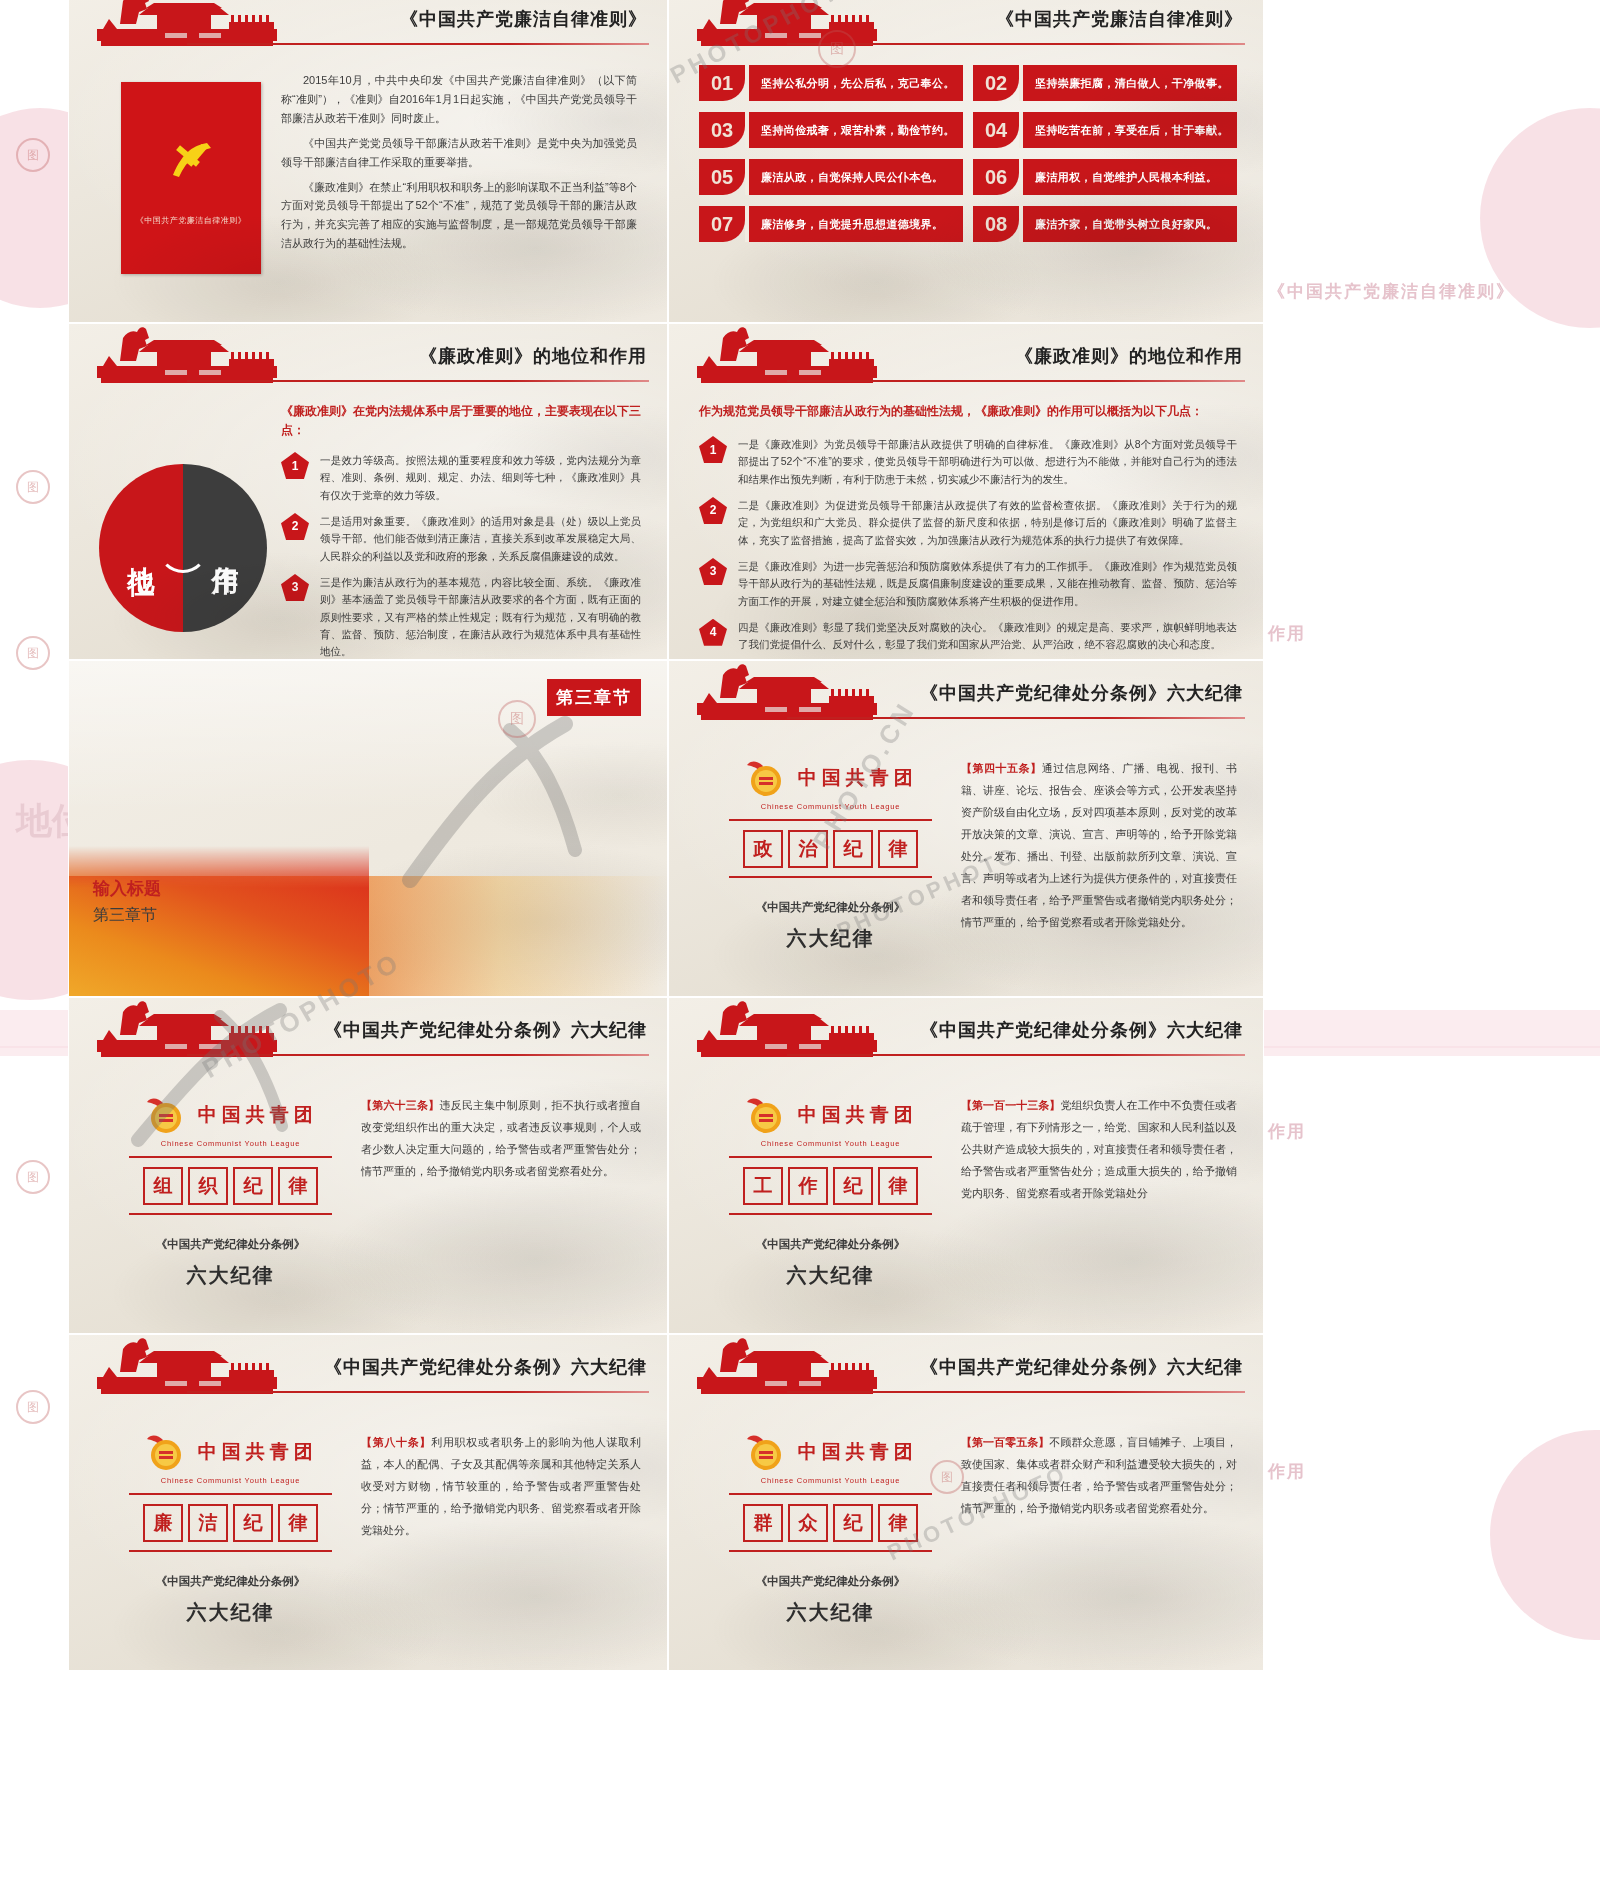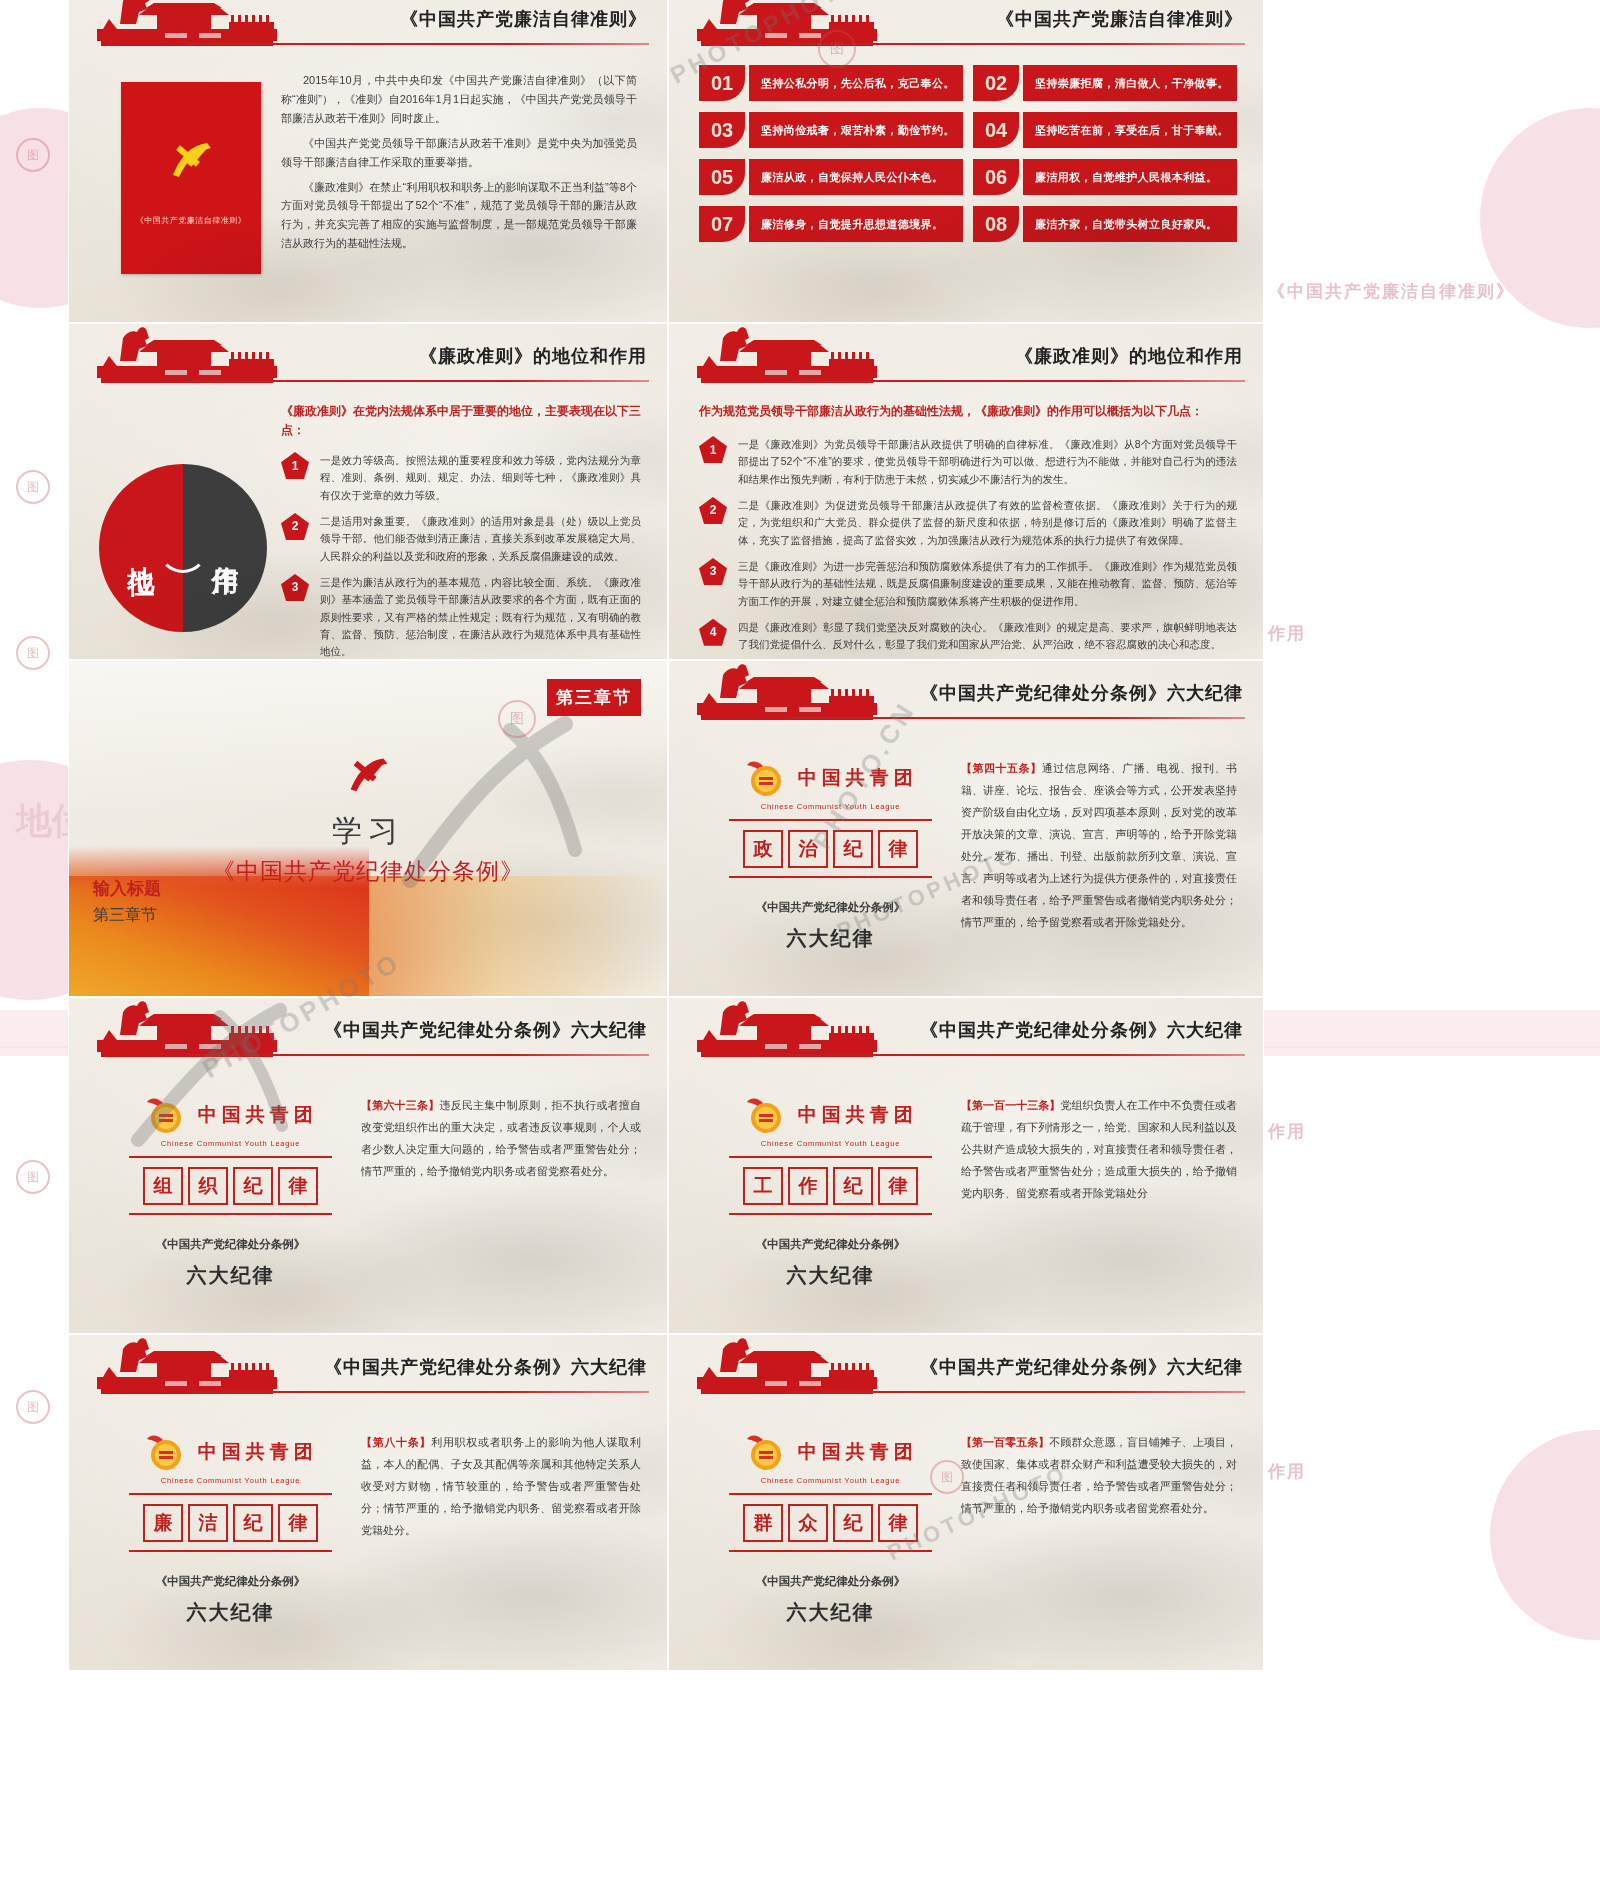--- a/index.html
+++ b/index.html
@@ -380,31 +380,20 @@
     </div>
   </div>
 
   <div class="slide s5">
     <div class="s5-glow"></div>
     <div class="s5-greatwall"></div>
 
 
     <div class="s5-chapter">第三章节</div>
 
-    <div class="s5-center">
-      <svg class="em" viewBox="0 0 56 56">
-        <g fill="#c8161a">
-          <path d="M10 44c10-24 22-30 34-32l4 5C36 20 24 28 16 46z"></path>
-          <rect x="12" y="22" width="26" height="6" transform="rotate(40 25 25)"></rect>
-          <rect x="30" y="12" width="7" height="24" transform="rotate(40 33 24)"></rect>
-        </g>
-      </svg>
-      <div class="w1">学习</div>
-      <div class="w2">《中国共产党纪律处分条例》</div>
-    </div>
 
     <div class="s5-inputtitle">输入标题</div>
     <div class="s5-sub">第三章节</div>
   </div>
 
   <div class="slide">
     <div class="hdr">
       <svg class="tam" viewBox="0 0 220 58">
         <g fill="#c8161a">
           <path d="M44 12c4-6 9-8 14-6 2-5 6-6 9-3l3 9-4 2 2 6-8 3-3 12h-16z"></path>

